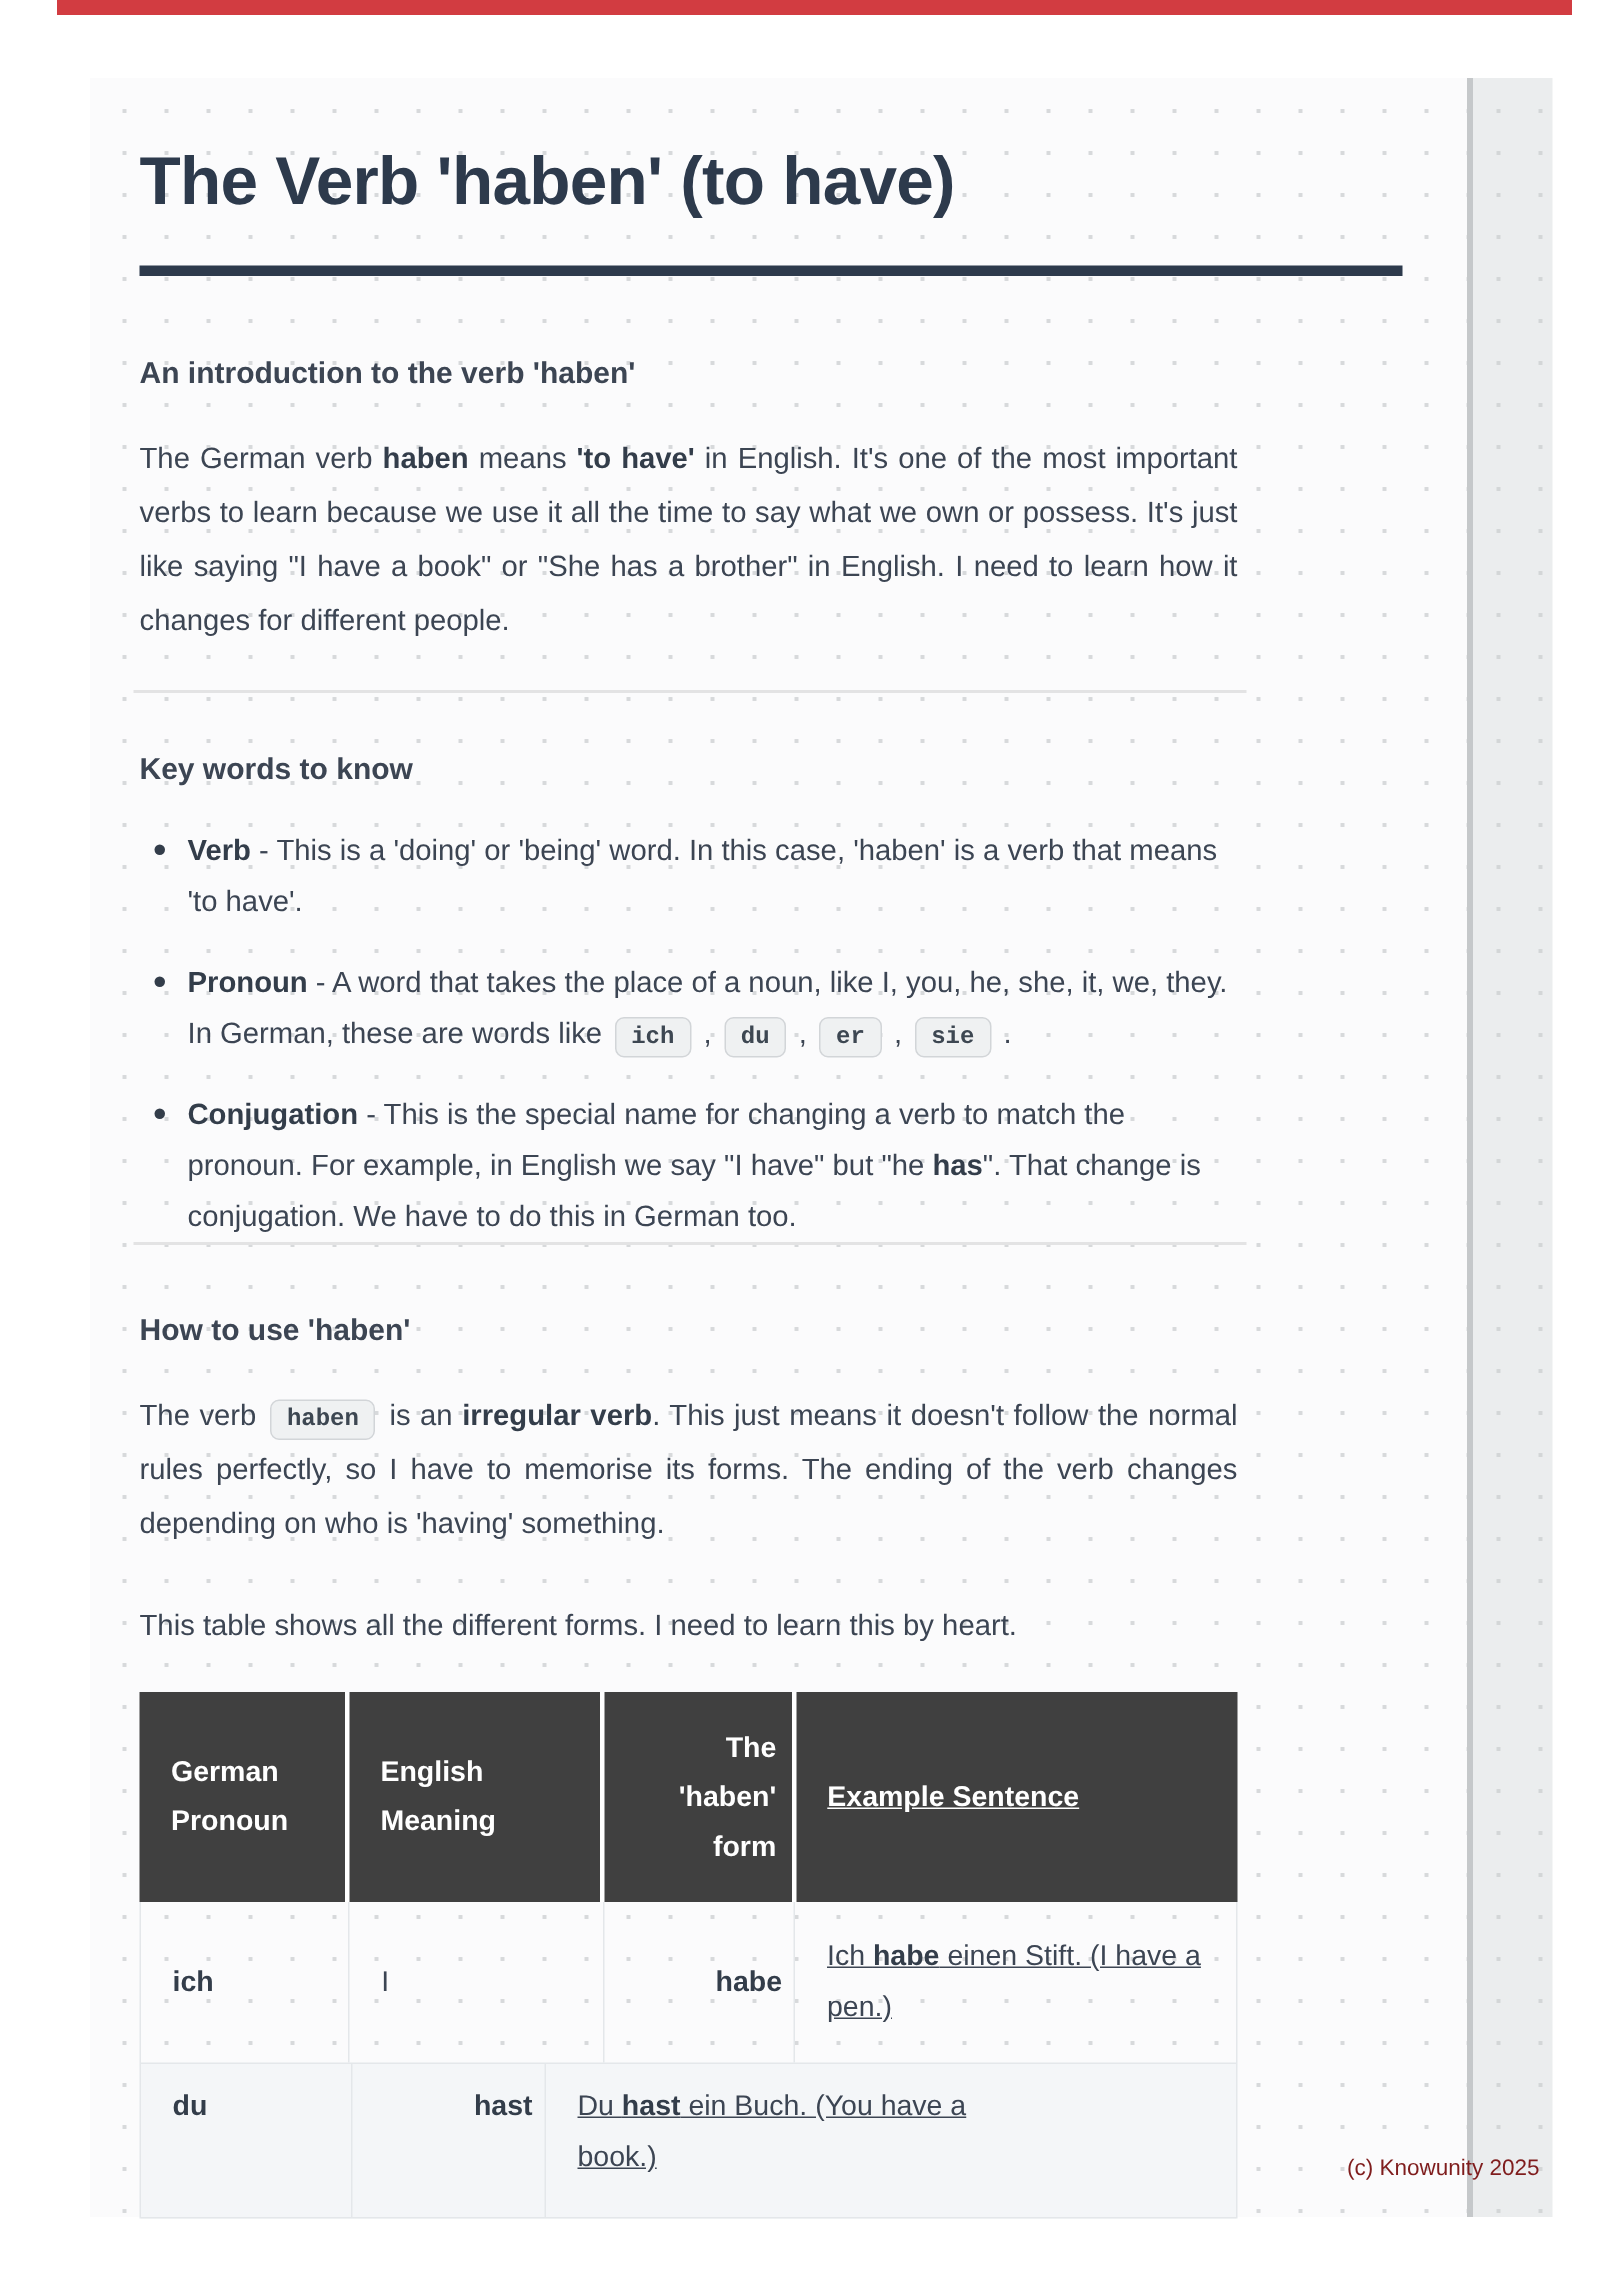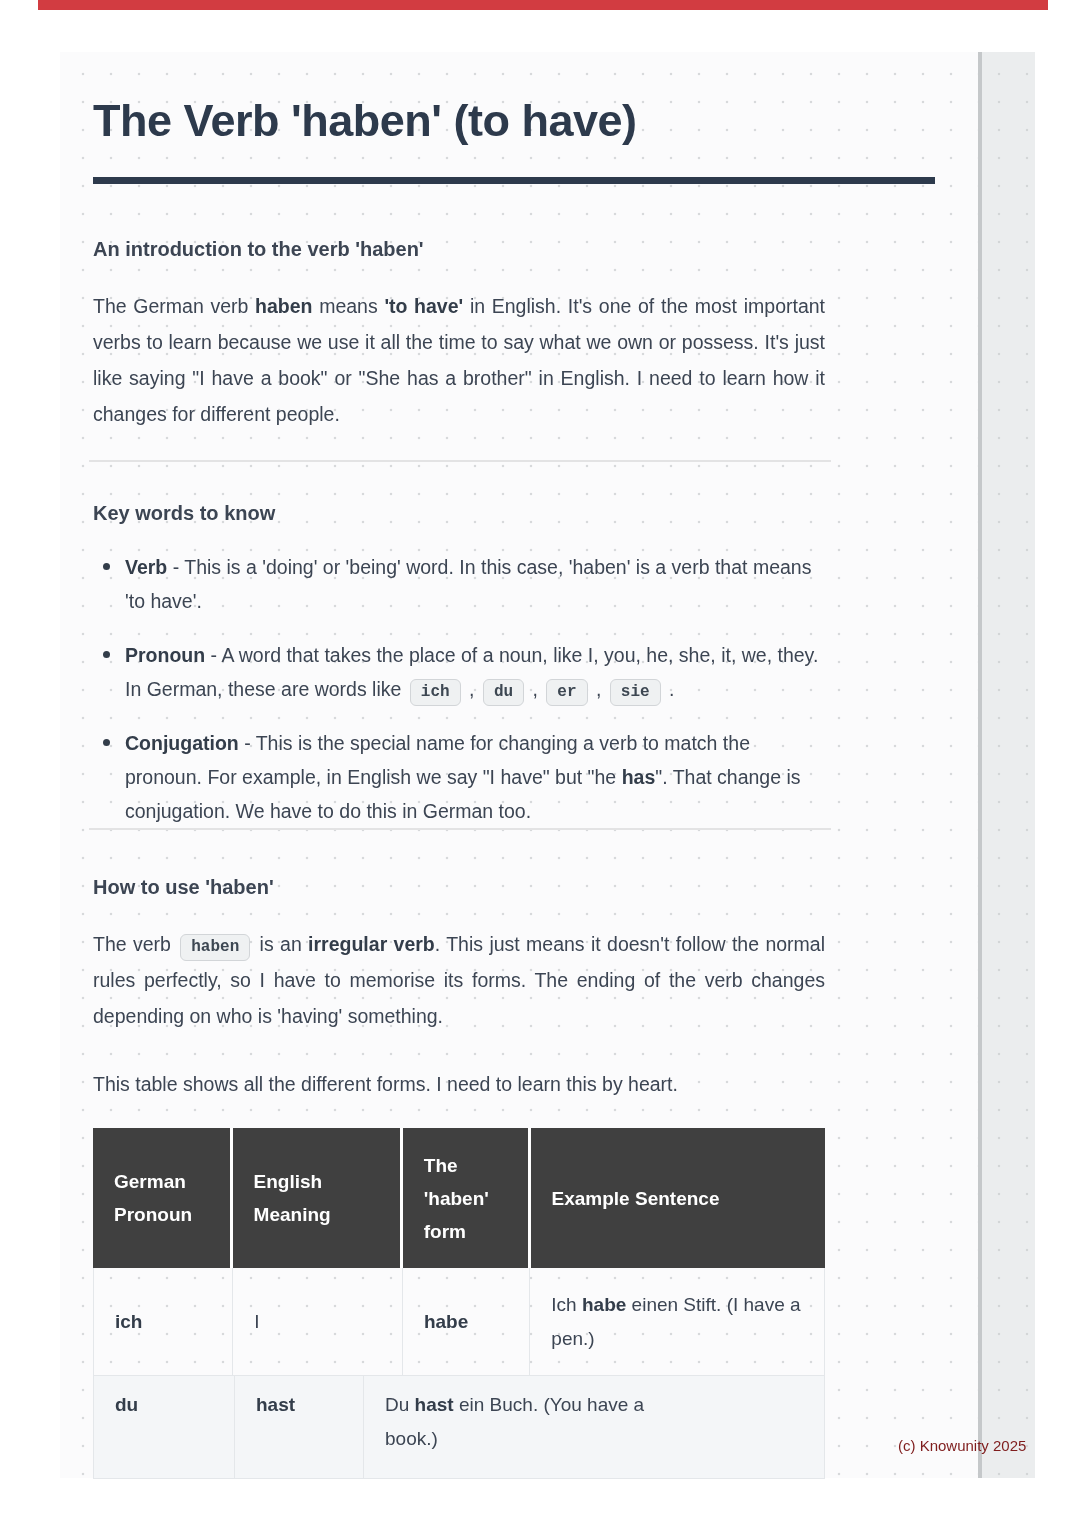--- a/index.html
+++ b/index.html
@@ -70,21 +70,21 @@
   .tr.row-even{background:rgba(0,0,0,0);}
   .tr.row-odd{background:#f4f6f8;}
   .td{
     font-size:19px;line-height:34px;color:#3c4553;
     padding:14px 8px 14px 21px;box-sizing:border-box;
     border-right:1px solid #e4e7ea;display:flex;align-items:center;
   }
   .td:last-child{border-right:none;}
   .td .inner{width:100%;}
   .td b{font-weight:700;color:#333d4a;}
-  .c1{width:141px;}.c2{width:172px;}.c3{width:129px;}.c4{width:298px;}
+  .c1{width:141px;}.c2{width:172px;}.c3{width:129px;text-align:right;}.c4{width:298px;text-decoration:underline;}
   .tr.row-even .td{height:107px;}
   .tr.row-odd .td{height:102px;align-items:flex-start;padding-top:12px;}
   .cell-bold{font-weight:700;color:#333d4a;}
   .watermark{
     position:absolute;left:898px;top:1437px;width:140px;
     font-size:15px;color:#7f1d1d;z-index:5;white-space:nowrap;
   }
 </style>
 </head>
 <body>

